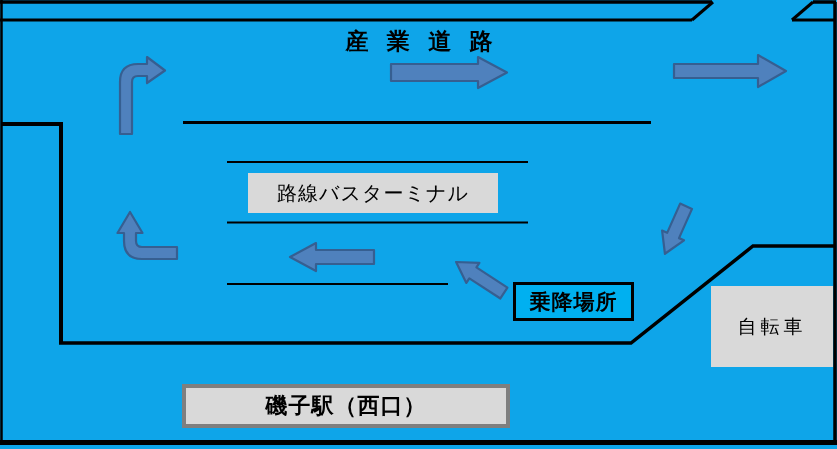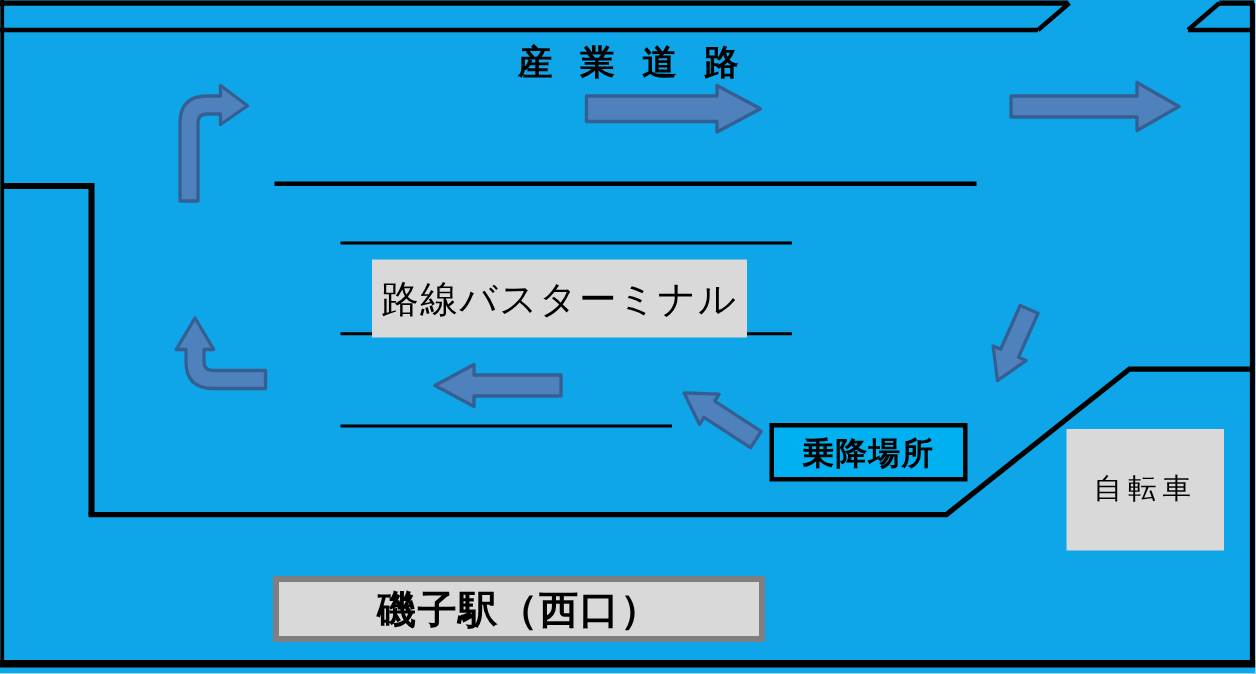--- a/index.html
+++ b/index.html
@@ -11,35 +11,35 @@
   .layer { position:absolute; left:0; top:0; }
   .lbl {
     position:absolute; display:flex; align-items:center; justify-content:center;
     text-align:center; color:#000000;
   }
   .gray { background:#d9d9d9; }
   #road-title {
     left:324px; top:25px; width:196px; height:33px;
     font-weight:bold; font-size:23px; letter-spacing:6px; white-space:pre;
   }
-  #box-bus  { left:248px; top:173px; width:250px; height:52px; font-size:25px; letter-spacing:1px; }
+  #box-bus  { left:248px; top:173px; width:250px; height:40px; font-size:20px; letter-spacing:1px; }
   #box-taxi { left:245px; top:293px; width:198px; height:40px; font-size:19px; letter-spacing:2px; }
   #box-boarding {
-    left:513px; top:282px; width:132px; height:39px; box-sizing:border-box;
+    left:513px; top:282px; width:121px; height:39px; box-sizing:border-box;
     background:#00b0f0; border:3px solid #000000;
     font-weight:bold; font-size:21px; letter-spacing:1px;
   }
   #box-bicycle {
-    left:711px; top:286px; width:105px; height:81px;
+    left:711px; top:286px; width:122px; height:81px;
     flex-direction:column; font-size:19px; line-height:37px; letter-spacing:4px;
   }
   #box-station {
     left:182px; top:384px; width:328px; height:44px; box-sizing:border-box;
     border:4px solid #7f7f7f; background:#d9d9d9;
-    font-weight:bold; font-size:26px; letter-spacing:1px;
+    font-weight:bold; font-size:22px; letter-spacing:1px;
   }
   .ln  { stroke:#000000; fill:none; }
   .arw { fill:#4f81bd; stroke:#365f91; stroke-width:2.2; stroke-linejoin:round; }
 </style>
 </head>
 <body>
 
 <div class="canvas">
 
   <svg class="layer" width="837" height="449" viewBox="0 0 837 449">

